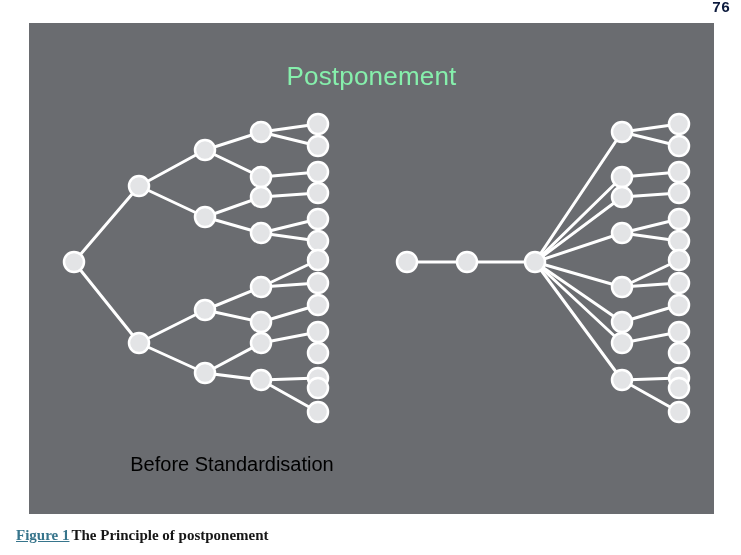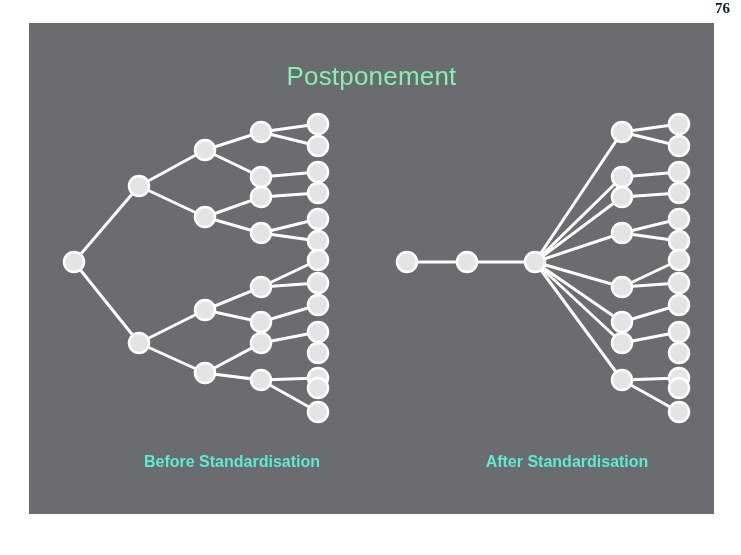--- a/index.html
+++ b/index.html
@@ -18,21 +18,21 @@
     position: absolute;
     left: 0; top: 0;
     width: 741px;
     height: 555px;
     background: #ffffff;
   }
   #page-number {
     position: absolute;
     right: 11px;
     top: 0px;
-    font-family: Liberation Serif, serif;
+    font-family: Liberation Mono, monospace;
     font-weight: bold;
     font-size: 15px;
     color: #0d1b3e;
     letter-spacing: 0px;
   }
   #figure-panel {
     position: absolute;
     left: 29px;
     top: 23px;
     width: 685px;
@@ -54,25 +54,24 @@
   #diagram-svg {
     position: absolute;
     left: 0;
     top: 0;
     width: 685px;
     height: 491px;
     display: block;
   }
   .panel-caption {
     position: absolute;
-    color: #5eead4;
-    font-size: 16px;
+    color: #000000;
+    font-size: 20px;
     font-family: "Liberation Sans", sans-serif;
     white-space: nowrap;
-    font-weight: bold;
   }
   #caption-before {
     left: 73px;
     top: 430px;
     width: 260px;
     text-align: center;
   }
   #caption-after {
     left: 408px;
     top: 430px;
@@ -213,18 +212,20 @@
           <circle cx="650" cy="309" r="10" fill="#e3e4e6" stroke="#ffffff" stroke-width="2.5"></circle>
           <circle cx="650" cy="330" r="10" fill="#e3e4e6" stroke="#ffffff" stroke-width="2.5"></circle>
           <circle cx="650" cy="355" r="10" fill="#e3e4e6" stroke="#ffffff" stroke-width="2.5"></circle>
           <circle cx="650" cy="365" r="10" fill="#e3e4e6" stroke="#ffffff" stroke-width="2.5"></circle>
           <circle cx="650" cy="389" r="10" fill="#e3e4e6" stroke="#ffffff" stroke-width="2.5"></circle>
         </g>
     </svg>
 
     <div class="panel-caption" id="caption-before">Before Standardisation</div>
 
-    <div class="panel-caption" id="caption-after">After Standardisation</div>
 
   </div>
 
+  <div id="figure-caption">
+    <span class="fig-label">Figure 1</span><span class="fig-text">The Principle of postponement</span>
+  </div>
 
 </div>
 
 </body></html>

